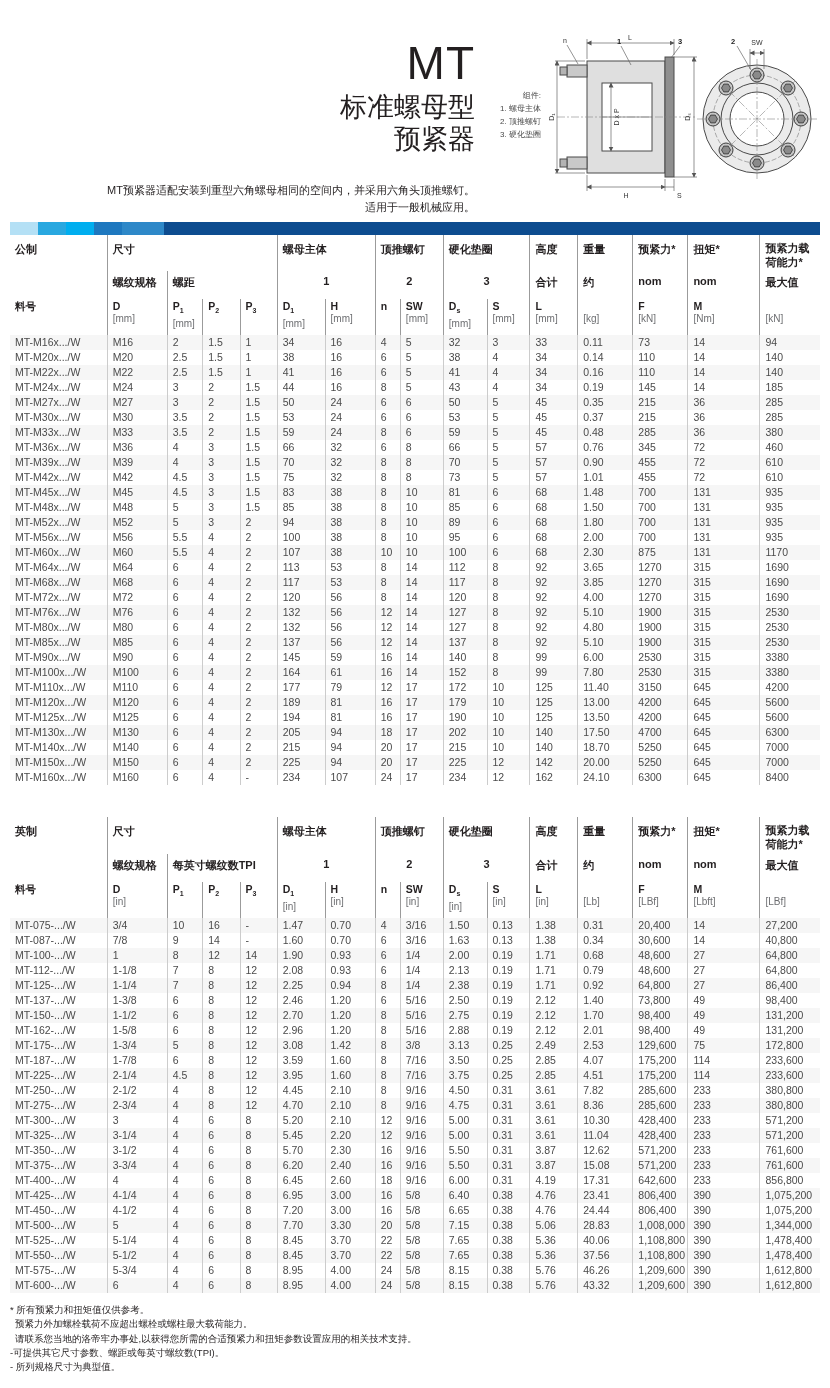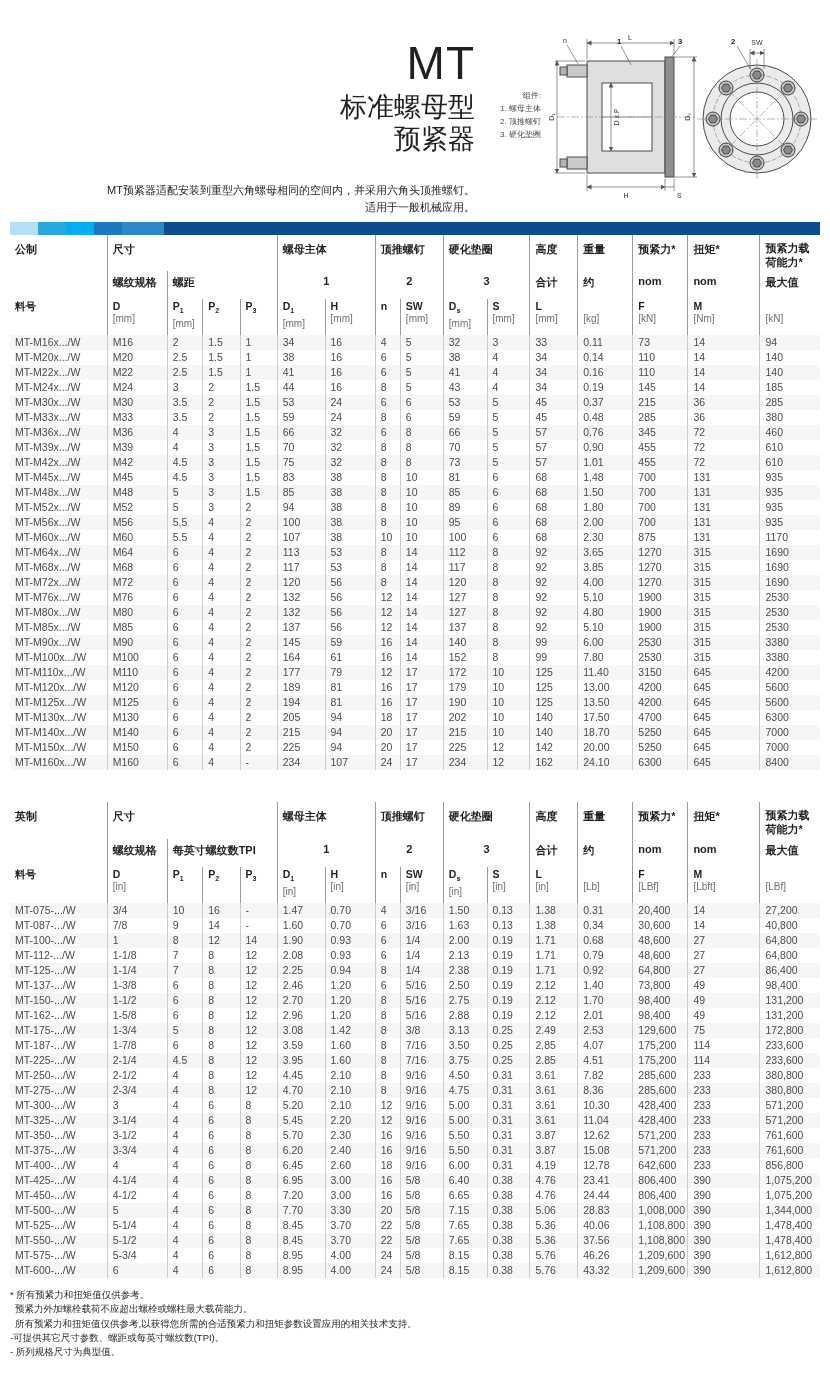--- a/index.html
+++ b/index.html
@@ -335,20 +335,38 @@
           <td>5</td>
           <td>43</td>
           <td>4</td>
           <td>34</td>
           <td>0.19</td>
           <td>145</td>
           <td>14</td>
           <td>185</td>
         </tr>
         <tr>
+          <td>MT-M27x.../W</td>
+          <td>M27</td>
+          <td>3</td>
+          <td>2</td>
+          <td>1.5</td>
+          <td>50</td>
+          <td>24</td>
+          <td>6</td>
+          <td>6</td>
+          <td>50</td>
+          <td>5</td>
+          <td>45</td>
+          <td>0.35</td>
+          <td>215</td>
+          <td>36</td>
+          <td>285</td>
+        </tr>
+        <tr>
           <td>MT-M30x.../W</td>
           <td>M30</td>
           <td>3.5</td>
           <td>2</td>
           <td>1.5</td>
           <td>53</td>
           <td>24</td>
           <td>6</td>
           <td>6</td>
           <td>53</td>
@@ -1219,21 +1237,21 @@
           <td>4</td>
           <td>6</td>
           <td>8</td>
           <td>6.45</td>
           <td>2.60</td>
           <td>18</td>
           <td>9/16</td>
           <td>6.00</td>
           <td>0.31</td>
           <td>4.19</td>
-          <td>12.78</td>
+          <td>17.31</td>
           <td>642,600</td>
           <td>233</td>
           <td>856,800</td>
         </tr>
         <tr>
           <td>MT-425-.../W</td>
           <td>4-1/4</td>
           <td>4</td>
           <td>6</td>
           <td>8</td>
@@ -1356,18 +1374,18 @@
           <td>1,209,600</td>
           <td>390</td>
           <td>1,612,800</td>
         </tr>
       </tbody>
   </table>
 
   <div class="footnotes">
     <div>* 所有预紧力和扭矩值仅供参考。</div>
     <div class="indent">预紧力外加螺栓载荷不应超出螺栓或螺柱最大载荷能力。</div>
-    <div class="indent">所有预紧力和扭矩值仅供参考,以获得您所需的合适预紧力和扭矩参数设置应用的相关技术支持。</div>
+    <div class="indent">请联系您当地的洛帝牢办事处,以获得您所需的合适预紧力和扭矩参数设置应用的相关技术支持。</div>
     <div>-可提供其它尺寸参数、螺距或每英寸螺纹数(TPI)。</div>
     <div>- 所列规格尺寸为典型值。</div>
   </div>
 
 </div>
 
 </body></html>

